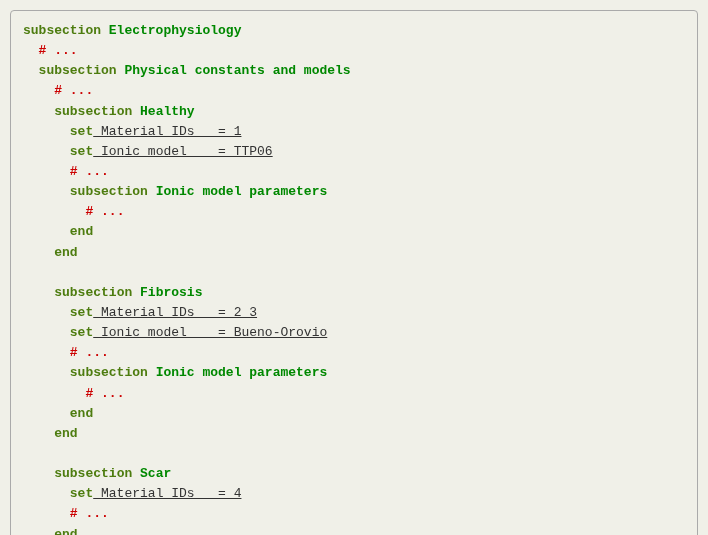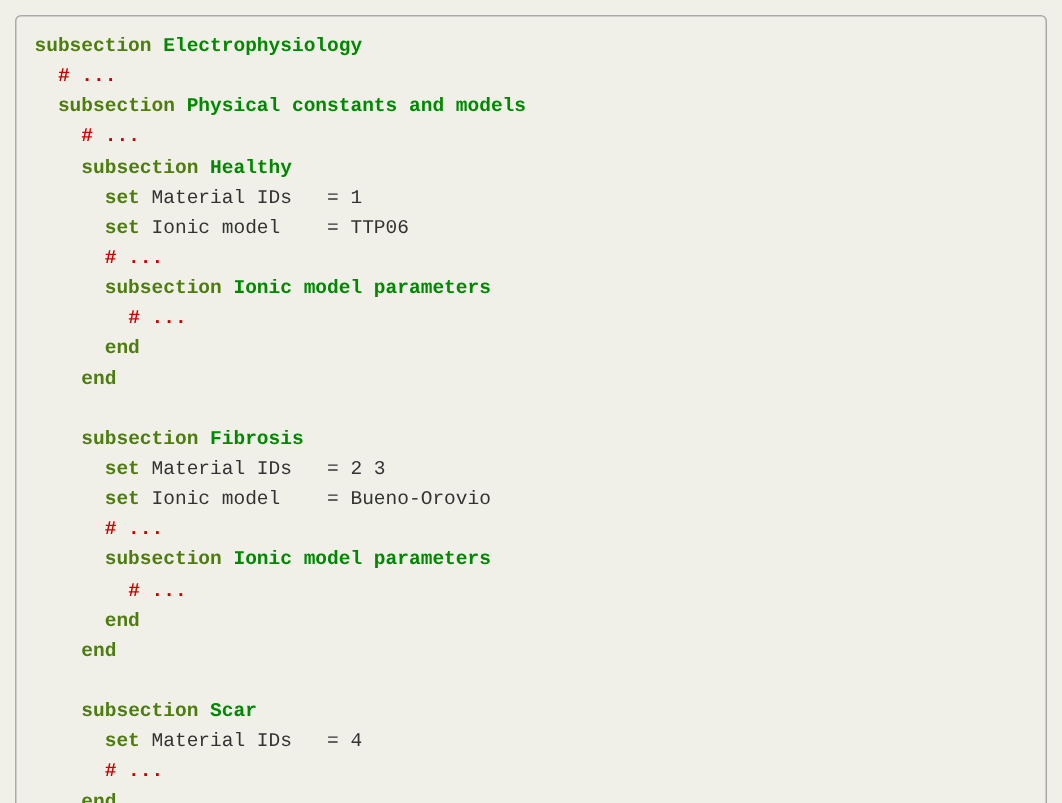--- a/index.html
+++ b/index.html
@@ -44,20 +44,21 @@
       font-weight: bold;
     }
 
     .comment {
       color: #cc0000;
       font-weight: bold;
     }
 
     .normal {
       color: #333;
+      text-decoration: underline;
     }
   </style>
 </head>
 <body>
 
 <div class="code-window">
   <div class="code-block" id="code-output"><div><span class="kw-subsection">subsection</span><span class="kw-name"> Electrophysiology</span></div><div>  <span class="comment"># ...</span></div><div>  <span class="kw-subsection">subsection</span><span class="kw-name"> Physical constants and models</span></div><div>    <span class="comment"># ...</span></div><div>    <span class="kw-subsection">subsection</span><span class="kw-name"> Healthy</span></div><div>      <span class="kw-subsection">set</span><span class="normal"> Material IDs   = 1</span></div><div>      <span class="kw-subsection">set</span><span class="normal"> Ionic model    = TTP06</span></div><div>      <span class="comment"># ...</span></div><div>      <span class="kw-subsection">subsection</span><span class="kw-name"> Ionic model parameters</span></div><div>        <span class="comment"># ...</span></div><div>      <span class="kw-subsection">end</span></div><div>    <span class="kw-subsection">end</span></div><div>&nbsp;</div><div>    <span class="kw-subsection">subsection</span><span class="kw-name"> Fibrosis</span></div><div>      <span class="kw-subsection">set</span><span class="normal"> Material IDs   = 2 3</span></div><div>      <span class="kw-subsection">set</span><span class="normal"> Ionic model    = Bueno-Orovio</span></div><div>      <span class="comment"># ...</span></div><div>      <span class="kw-subsection">subsection</span><span class="kw-name"> Ionic model parameters</span></div><div>        <span class="comment"># ...</span></div><div>      <span class="kw-subsection">end</span></div><div>    <span class="kw-subsection">end</span></div><div>&nbsp;</div><div>    <span class="kw-subsection">subsection</span><span class="kw-name"> Scar</span></div><div>      <span class="kw-subsection">set</span><span class="normal"> Material IDs   = 4</span></div><div>      <span class="comment"># ...</span></div><div>    <span class="kw-subsection">end</span></div></div>
 </div>
 
 </body></html>

